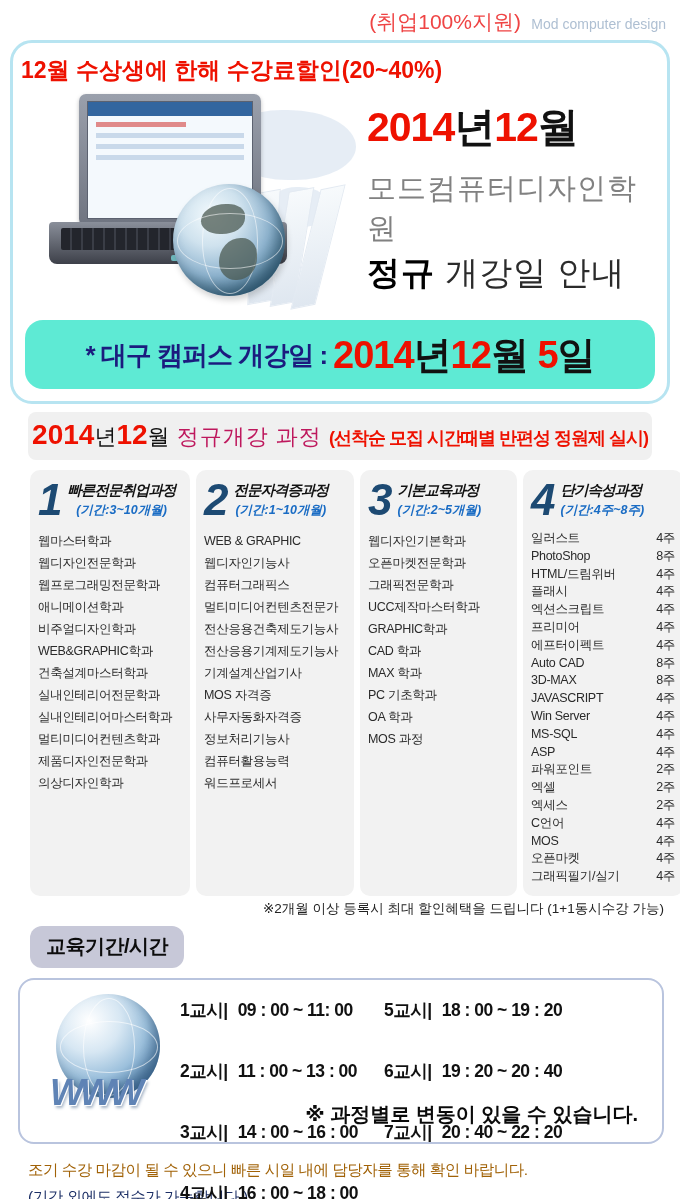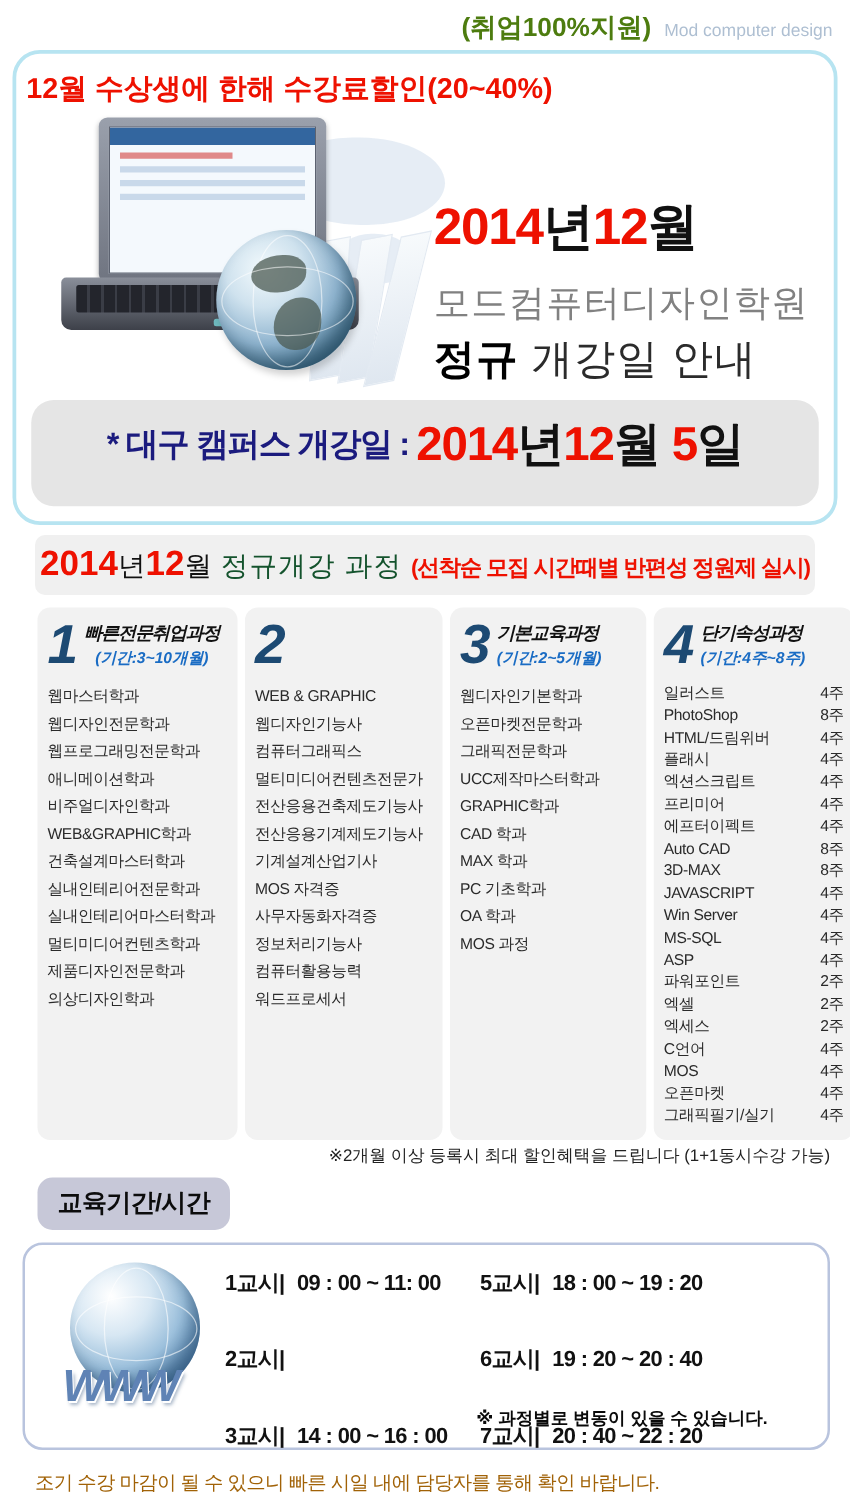--- a/index.html
+++ b/index.html
@@ -3,30 +3,30 @@
 <meta charset="utf-8">
 <style>
   * { margin:0; padding:0; box-sizing:border-box; }
   html,body { background:#ffffff; }
   body {
     width:680px; height:1199px; position:relative; overflow:hidden;
     font-family:"Liberation Sans","DejaVu Sans",sans-serif; color:#111;
   }
   
   .topline { text-align:right; padding:8px 14px 2px 0; white-space:nowrap; }
-  .topline .badge { color:#4d7c0f; font-weight:bold; font-size:21px; }
+  .topline .badge { color:#ef4444; font-weight:normal; font-size:21px; }
   .topline .brand { color:#aebfd2; font-size:14px; margin-left:6px; }
 
   
   .hero-box {
     margin:2px 10px 6px 10px; border:3px solid #b7e4f1; border-radius:22px;
     padding:8px 8px 10px 8px; position:relative; background:#ffffff;
   }
   .discount-title { color:#ee1100; font-weight:bold; font-size:23px; padding:4px 0 2px 0; }
-  .hero-row { display:flex; align-items:flex-end; margin-top:4px; }
+  .hero-row { display:flex; align-items:flex-start; margin-top:4px;gap:20px; }
 
   
   .hero-art { position:relative; width:310px; height:218px; flex:0 0 aupx; }
   .map-blob { position:absolute; background:#dce6f1; border-radius:45% 55% 50% 50%; opacity:.7; }
   .blob1 { left:205px; top:18px; width:130px; height:70px; }
   .blob2 { left:250px; top:95px; width:60px; height:40px; }
   .pages { position:absolute; left:230px; top:100px; width:26px; height:110px; background:linear-gradient(#f7fafc,#dfe7f0); transform:skewY(-14deg) rotate(4deg); border:1px solid #e3eaf2; }
   .pages2 { left:258px; transform:skewY(-20deg) rotate(10deg); }
   .pages3 { left:284px; transform:skewY(-26deg) rotate(16deg); }
   .laptop-screen {
@@ -60,34 +60,34 @@
 
   .hero-text { flex:1; padding-left:16px; padding-top:8px; }
   .hero-date { font-size:41px; font-weight:bold; letter-spacing:-1px; }
   .red { color:#ee1100; }
   .hero-academy { font-size:29px; color:#818181; letter-spacing:1px; margin-top:14px; }
   .hero-regular { font-size:33px; color:#2b2b2b; margin-top:2px; letter-spacing:1px; }
   .hero-regular b { color:#000; font-weight:bold; }
   .hero-support { color:#ee1100; font-weight:bold; font-style:italic; font-size:21px; margin-top:18px; }
 
   .campus-band {
-    margin:10px 4px 2px 4px; background:#e5e5e5; border-radius:18px;
-    display:flex; align-items:center; justify-content:center; padding:10px 0 24px 0;
+    margin:10px 4px 2px 4px; background:#5eead4; border-radius:18px;
+    display:flex; align-items:center; justify-content:center; padding:10px 0 8px 0;
   }
   .campus-label { color:#1b1b7e; font-weight:bold; font-size:26px; letter-spacing:-1px; margin-right:6px; }
   .campus-date { font-size:38px; font-weight:bold; letter-spacing:-1px; }
 
   
   .section-band {
     margin:8px 28px 10px 28px; background:#f0f0f0; border-radius:8px;
     text-align:center; padding:7px 0 8px 0; white-space:nowrap;
   }
   .section-band .yr { color:#ee1100; font-weight:bold; font-size:28px; }
   .section-band .sfx { color:#111; font-size:22px; }
-  .section-band .title { color:#14532d; font-size:22px; letter-spacing:1px; }
+  .section-band .title { color:#be185d; font-size:22px; letter-spacing:1px; }
   .section-band .note { color:#ee1100; font-weight:bold; font-size:18px; letter-spacing:-1px; }
 
   
   .columns { display:grid; grid-template-columns:160px 158px 157px 160px; gap:6px; margin:0 14px 0 30px; }
   .col-panel { background:#f2f2f2; border-radius:10px; padding:8px 8px 10px 8px; min-height:424px; }
   .col-head { display:flex; align-items:flex-start; margin-bottom:8px; }
   .col-num { font-size:44px; font-weight:bold; font-style:italic; color:#1d4a73; line-height:44px; margin-right:5px; }
   .col-head-text { padding-top:3px; }
   .col-title { font-size:14.5px; font-weight:bold; font-style:italic; color:#111; letter-spacing:-1px; white-space:nowrap; }
   .col-period { font-size:12.5px; font-weight:bold; font-style:italic; color:#1a6cc4; margin-top:2px;text-align:center; }
@@ -119,21 +119,21 @@
   .sched-globe::after { left:4%; top:26%; width:92%; height:48%; }
   .sched-www {
     position:absolute; left:30px; top:92px; font-weight:bold; font-style:italic;
     font-size:36px; letter-spacing:-4px; color:#5f83b5;
     text-shadow:1px 1px 0 #ffffff, 2px 3px 3px rgba(60,90,130,.45);
   }
   .sched-grid { display:flex; gap:26px; }
   .sched-col { display:flex; flex-direction:column;gap:28px; }
   .sched-row { display:flex; font-weight:bold; font-size:17.5px; line-height:33px; letter-spacing:-0.5px; white-space:nowrap; }
   .sched-label { margin-right:10px; }
-  .sched-note { position:absolute; right:48px; bottom:14px; font-weight:bold; font-size:14px; color:#0a0a0a; }
+  .sched-note { position:absolute; right:24px; bottom:14px; font-weight:bold; font-size:20px; color:#0a0a0a; }
 
   
   .footer { margin:16px 20px 0 28px; }
   .f-notice1 { color:#a16207; font-size:15.5px; letter-spacing:-0.5px; }
   .f-notice2 { color:#1c2f66; font-size:15.5px; margin-top:6px; letter-spacing:-0.5px; }
 </style>
 </head>
 <body>
 
 
@@ -262,20 +262,24 @@
         <div class="course-item">
           <span class="course-name">의상디자인학과</span>
           <span class="course-weeks"></span>
         </div>
       </div>
   </div>
 
   <div class="col-panel cols-wide">
     <div class="col-head">
       <span class="col-num">2</span>
+      <span class="col-head-text">
+        <div class="col-title">전문자격증과정</div>
+        <div class="col-period">(기간:1~10개월)</div>
+      </span>
     </div>
     <div>
 
         <div class="course-item">
           <span class="course-name">WEB &amp; GRAPHIC</span>
           <span class="course-weeks"></span>
         </div>
 
         <div class="course-item">
           <span class="course-name">웹디자인기능사</span>
@@ -520,20 +524,21 @@
   <div class="sched-grid">
     <div class="sched-col">
 
         <div class="sched-row">
           <span class="sched-label">1교시|</span>
           <span class="sched-time">09 : 00 ~ 11: 00</span>
         </div>
 
         <div class="sched-row">
           <span class="sched-label">2교시|</span>
+          <span class="sched-time">11 : 00 ~ 13 : 00</span>
         </div>
 
         <div class="sched-row">
           <span class="sched-label">3교시|</span>
           <span class="sched-time">14 : 00 ~ 16 : 00</span>
         </div>
 
         <div class="sched-row">
           <span class="sched-label">4교시|</span>
           <span class="sched-time">16 : 00 ~ 18 : 00</span>

